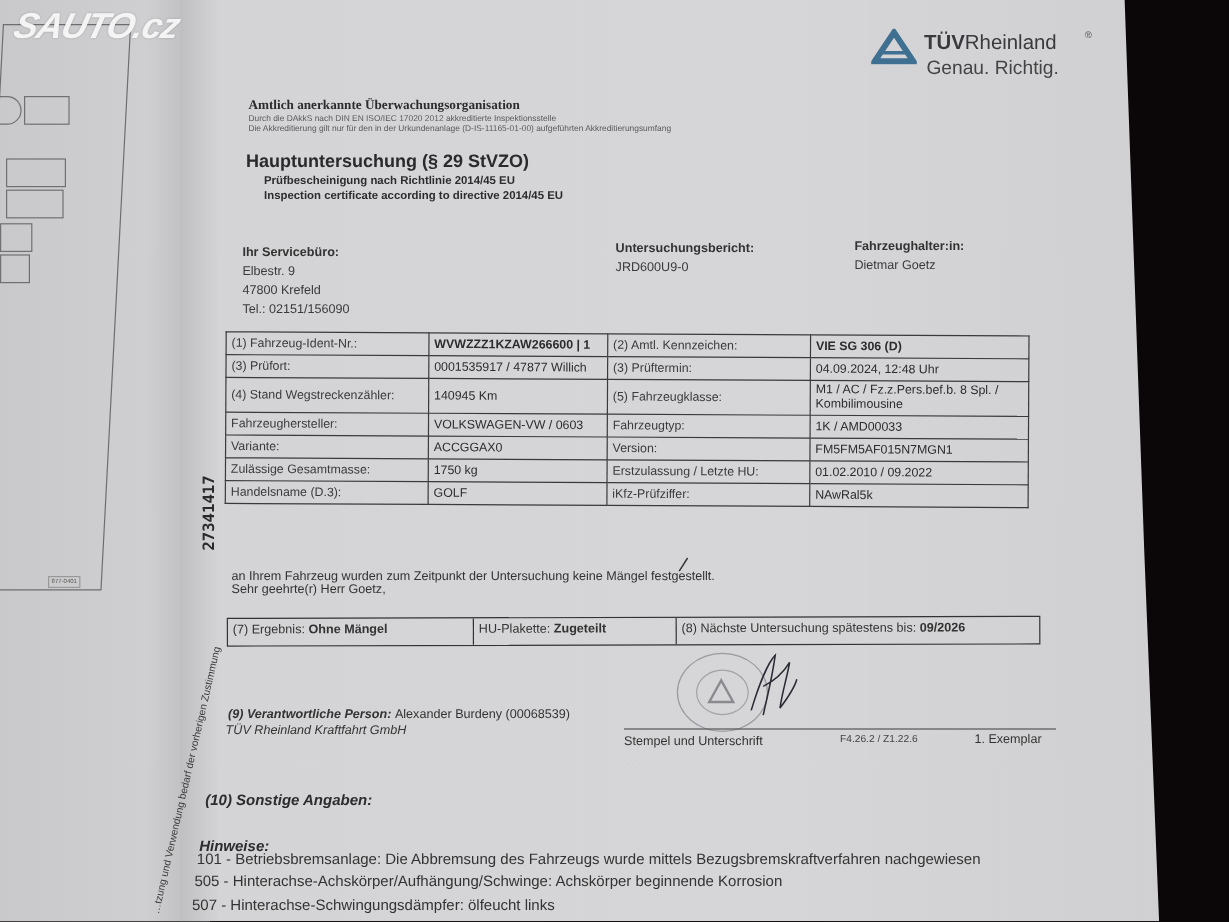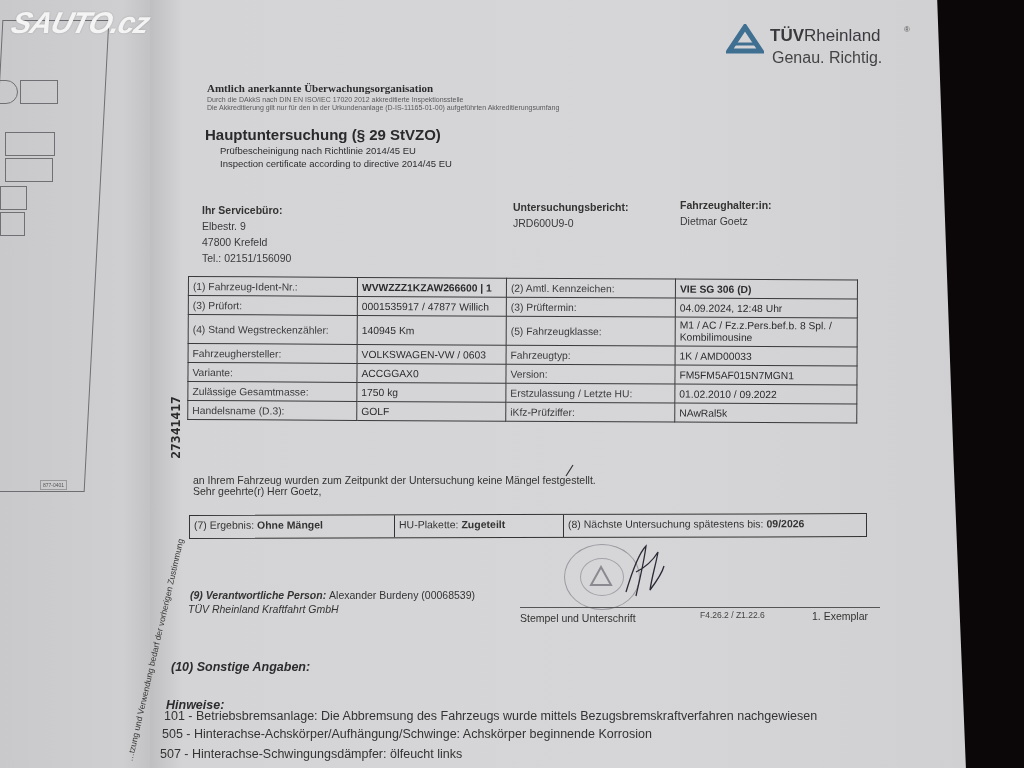--- a/index.html
+++ b/index.html
@@ -18,21 +18,21 @@
   #side-note { left:-5px; top:645px; width:320px; transform:rotate(-77deg); font-size:8.5px; color:#3a3a3a; text-align:center; }
   
   #tuv-logo { left:726px; top:24px; }
   #tuv-name { left:770px; top:26px; font-size:17px; font-weight:bold; color:#3a3a3e; }
   #tuv-name .light { font-weight:normal; }
   #tuv-slogan { left:772px; top:49px; font-size:16px; color:#444; }
   #tuv-reg { left:904px; top:25px; font-size:8px; color:#555; }
   .t-hdr { font-weight:bold; font-size:11px; color:#2c2c2e;font-family:Liberation Serif, serif; }
   .t-small { font-size:7px; color:#5a5a5c; }
   #doc-title { left:205px; top:126px; font-size:15px; font-weight:bold; color:#2a2a2c; }
-  .sub-b { font-size:9.5px; font-weight:normal; color:#2c2c2e;padding-left:15px; }
+  .sub-b { font-size:9.5px; font-weight:bold; color:#2c2c2e;padding-left:15px; }
   .addr { font-size:10.5px; color:#3a3a3c; line-height:16px; }
   .lbl-b { font-size:10.5px; font-weight:bold; color:#333; }
   
   #vehicle-table { left:188px; top:276px; width:670px; border-collapse:collapse; transform:rotate(0.3deg); transform-origin:left top; }
   #vehicle-table td { border:1px solid #3a3a3c; font-size:10.3px; color:#3a3a3c; padding:0 4px; height:18px; }
   #vehicle-table td.val { color:#2c2c2e; }
   #vehicle-table td.bold { font-weight:bold; }
   .txt { font-size:10.5px; color:#333; }
   
   #result-row { left:189px; top:514px; width:676px; height:22px; border:1.5px solid #333; display:flex; transform:rotate(-0.15deg); }
@@ -83,21 +83,21 @@
 <div class="abs addr" style="left:202px;top:202px;">
   <div class="lbl-b">Ihr Servicebüro:</div>
   <div>Elbestr. 9</div>
   <div>47800 Krefeld</div>
   <div>Tel.: 02151/156090</div>
 </div>
 <div class="abs addr" style="left:513px;top:199px;">
   <div class="lbl-b">Untersuchungsbericht:</div>
   <div>JRD600U9-0</div>
 </div>
-<div class="abs addr" style="left:680px;top:197px;">
+<div class="abs addr" style="left:712px;top:197px;">
   <div class="lbl-b">Fahrzeughalter:in:</div>
   <div>Dietmar Goetz</div>
 </div>
 
 <table id="vehicle-table" class="abs">
   <tbody>
     <tr>
       <td style="width:160px">(1) Fahrzeug-Ident-Nr.:</td>
       <td style="width:140px" class="val bold">WVWZZZ1KZAW266600 | 1</td>
       <td style="width:160px">(2) Amtl. Kennzeichen:</td>

